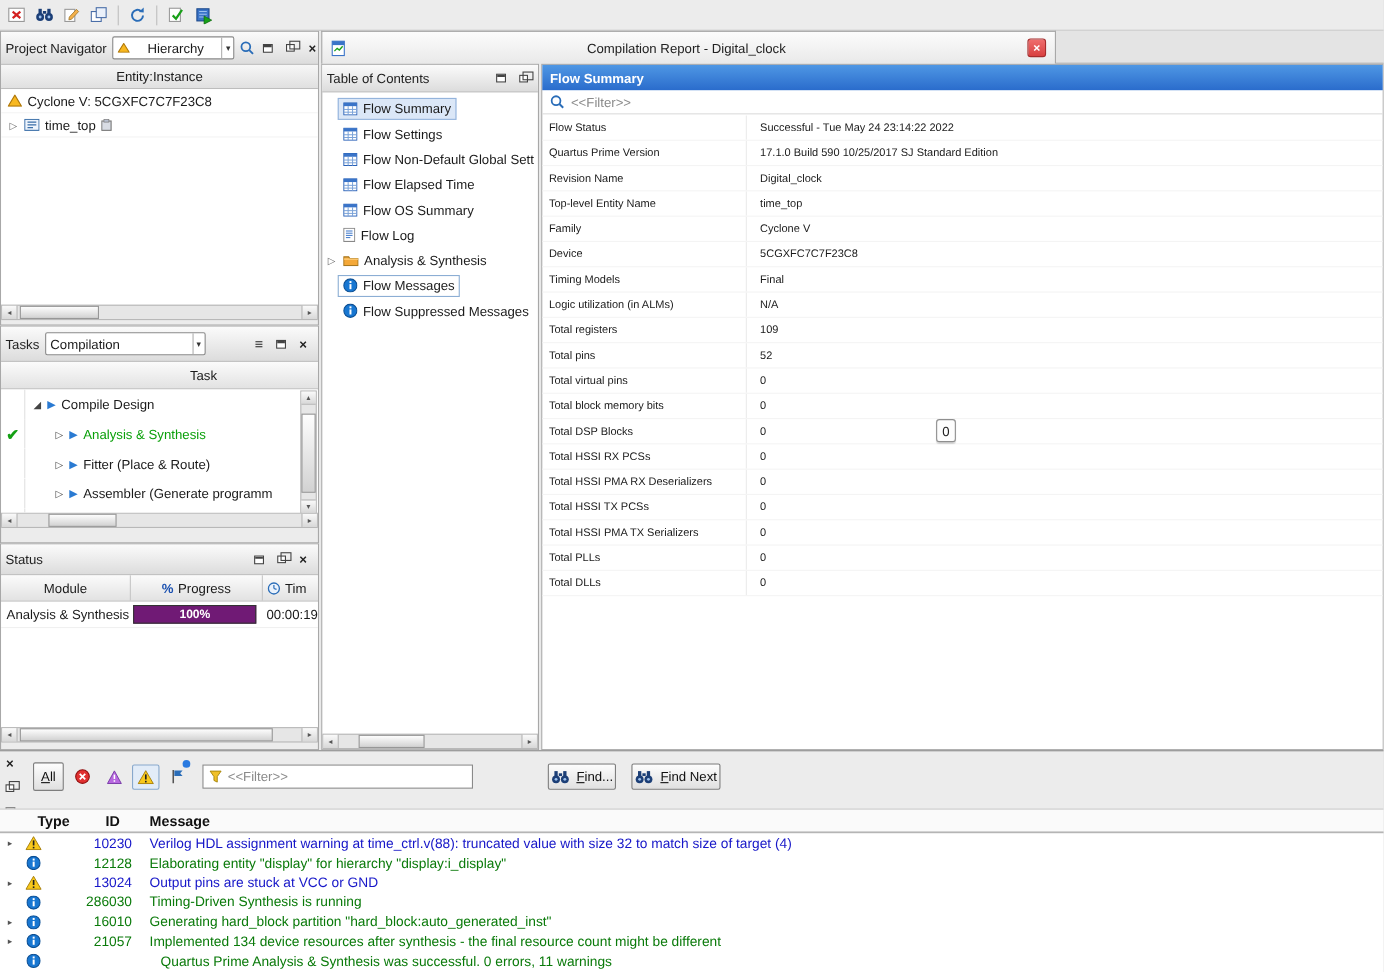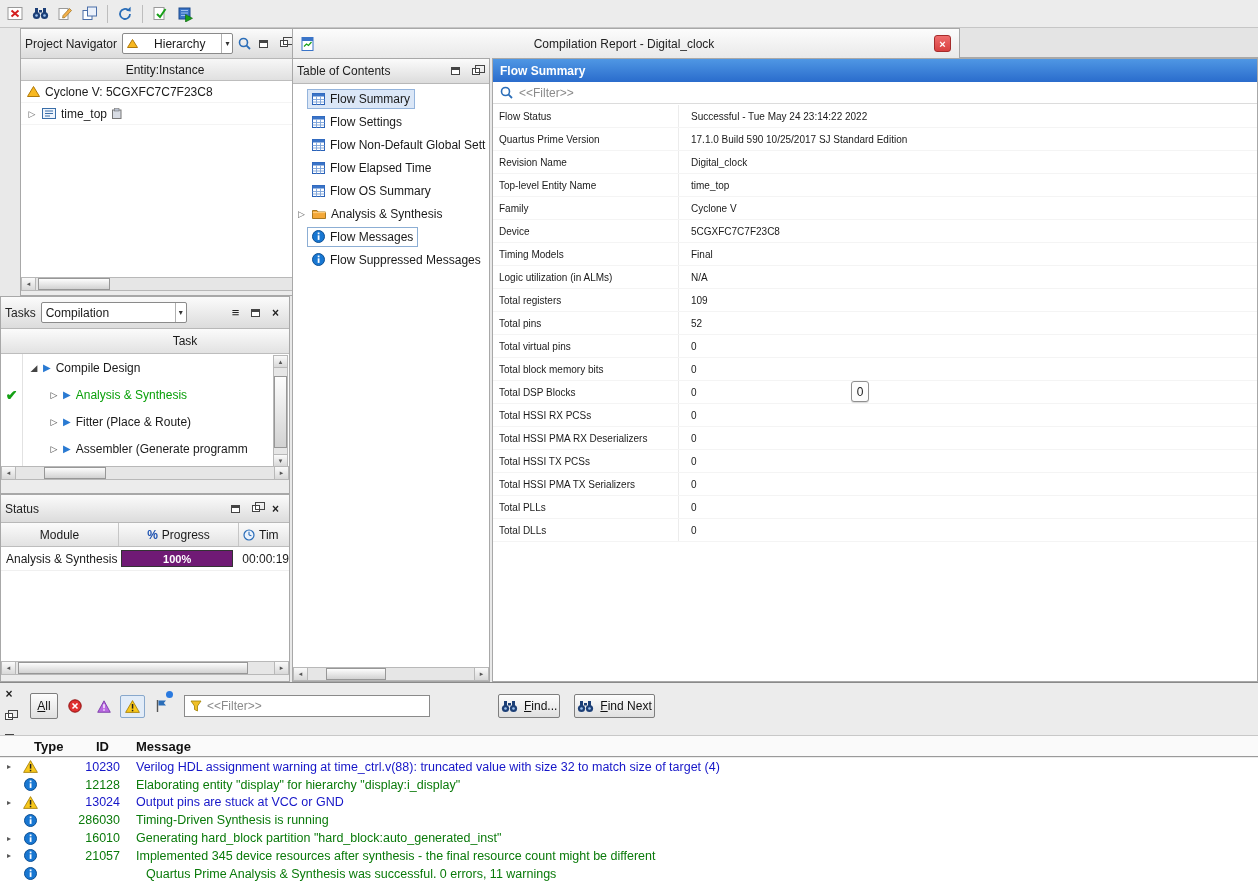--- a/index.html
+++ b/index.html
@@ -33,21 +33,21 @@
   .hscroll .sb-btn { border-right:1px solid #b8b8b8; }
   .hscroll .sb-btn:last-child { border-right:none; border-left:1px solid #b8b8b8; }
   .vscroll .sb-btn { width:13px; border-bottom:1px solid #b8b8b8; }
   .vscroll .sb-btn:last-child { border-bottom:none; border-top:1px solid #b8b8b8; }
   .sb-track { flex:1; position:relative; }
   .sb-thumb { position:absolute; background:linear-gradient(#fdfdfd,#d2d2d2); border:1px solid #979797; }
   .hscroll .sb-thumb { top:0; bottom:0; }
   .vscroll .sb-thumb { left:0; right:0; }
 
   
-  #pnav { left:0; top:28px; width:290px; height:268px;margin-left:20px; }
+  #pnav { left:0; top:28px; width:290px; height:268px; }
   #pnav .panel-head { height:30px; gap:5px; }
   #pnav .dropdown { width:122px; }
   #pnav-sub { height:22px; background:linear-gradient(#f7f7f7,#e0e0e0); border-bottom:1px solid #bdbdbd; display:flex; align-items:center; justify-content:center; flex:none; }
   #pnav-tree { flex:1; background:#fff; overflow:hidden; }
   .tree-row { height:22px; display:flex; align-items:center; gap:5px; padding-left:6px; border-bottom:1px solid #f4f4f4; white-space:nowrap; }
   .tree-exp { width:10px; font-size:9px; color:#666; text-align:center; }
   #pnav-pad { height:4px; flex:none; }
 
   
   #tasks { left:0; top:296px; width:290px; height:198px; }
@@ -499,20 +499,32 @@
                 <svg width="13" height="12">
                   <rect x="0.5" y="0.5" width="12" height="11" fill="#fff" stroke="#2a62b8"></rect>
                   <rect x="0.5" y="0.5" width="12" height="3" fill="#3a74c8"></rect>
                   <path d="M0.5 6.5 h12 M0.5 9 h12 M4.5 3.5 v8 M8.5 3.5 v8" stroke="#7aa2d8" stroke-width="0.9"></path>
                 </svg>
               </span>
               <span>Flow OS Summary</span>
             </span>
           </div>
           <div class="toc-item">
+            <span class="toc-exp"></span>
+            <span class="toc-inner">
+              <span>
+                <svg width="11" height="13">
+                  <rect x="0.5" y="0.5" width="10" height="12" fill="#fff" stroke="#888"></rect>
+                  <path d="M2.5 3 h6 M2.5 5 h6 M2.5 7 h6 M2.5 9 h4" stroke="#3a74c8" stroke-width="0.9"></path>
+                </svg>
+              </span>
+              <span>Flow Log</span>
+            </span>
+          </div>
+          <div class="toc-item">
             <span class="toc-exp">▷</span>
             <span class="toc-inner">
               <span>
                 <svg width="14" height="11">
                   <path d="M0.5 2.5 h4.5 l1 1.5 h7.5 v6.5 h-13 Z" fill="#f4a838" stroke="#a87820"></path>
                   <path d="M0.8 4.6 h12.8" stroke="#ffd080" stroke-width="1"></path>
                 </svg>
               </span>
               <span>Analysis &amp; Synthesis</span>
             </span>
@@ -824,21 +836,21 @@
           <span class="m-icon">
             <span>
               <svg width="13" height="13">
                 <circle cx="6.5" cy="6.5" r="6" fill="#1877d2" stroke="#0d4f93"></circle>
                 <rect x="5.7" y="5.3" width="1.8" height="4.6" fill="#fff"></rect>
                 <rect x="5.7" y="2.5" width="1.8" height="1.8" fill="#fff"></rect>
               </svg>
             </span>
           </span>
           <span class="m-id">21057</span>
-          <span class="m-msg">Implemented 345 device resources after synthesis - the final resource count might be different</span>
+          <span class="m-msg">Implemented 134 device resources after synthesis - the final resource count might be different</span>
         </div>
         <div class="msg-row info">
           <span class="m-exp"></span>
           <span class="m-icon">
             <span>
               <svg width="13" height="13">
                 <circle cx="6.5" cy="6.5" r="6" fill="#1877d2" stroke="#0d4f93"></circle>
                 <rect x="5.7" y="5.3" width="1.8" height="4.6" fill="#fff"></rect>
                 <rect x="5.7" y="2.5" width="1.8" height="1.8" fill="#fff"></rect>
               </svg>

